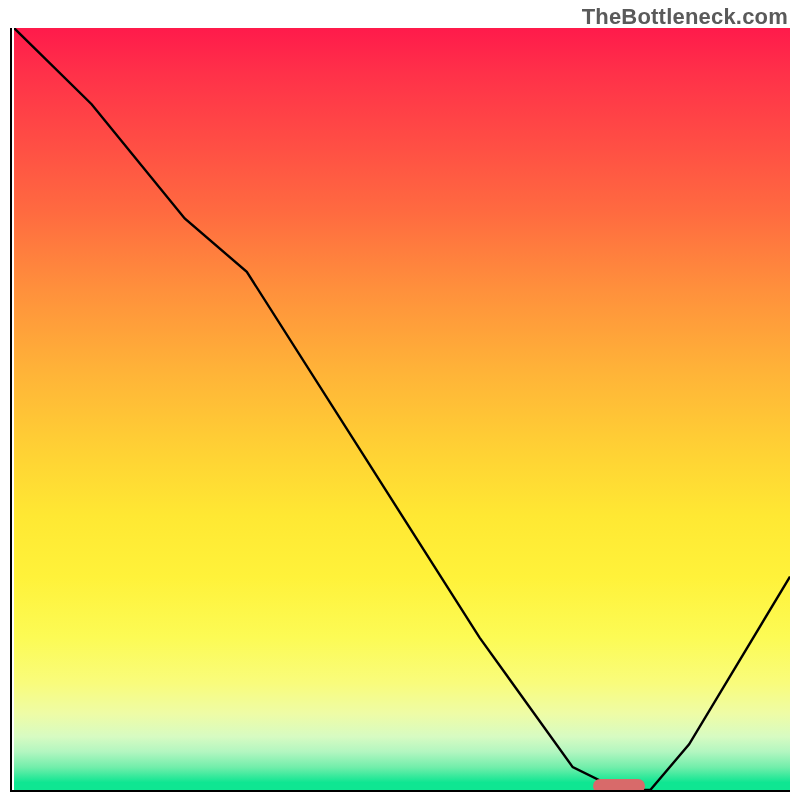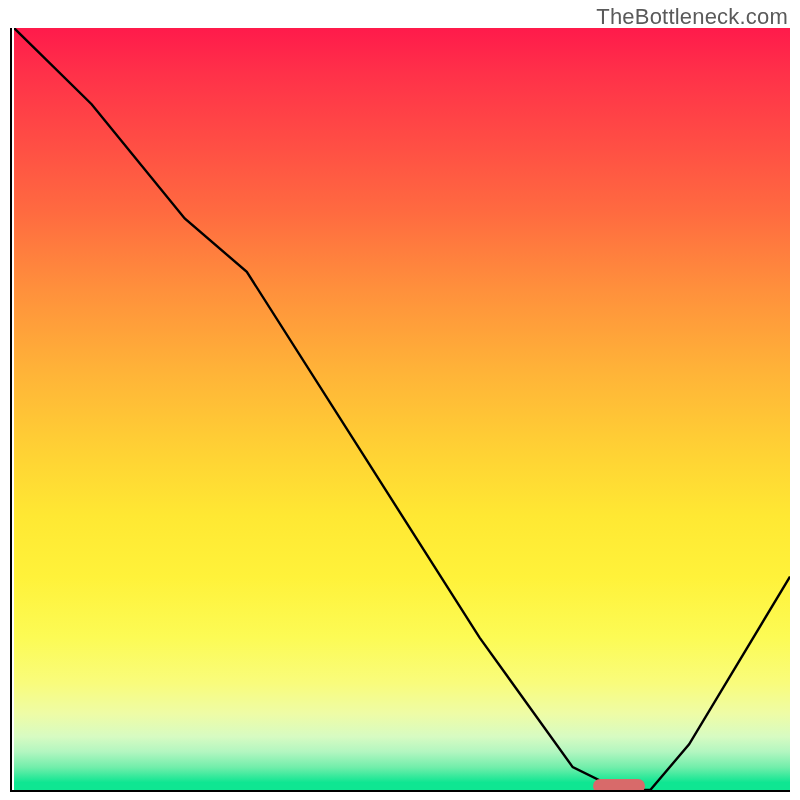--- a/index.html
+++ b/index.html
@@ -66,21 +66,21 @@
     position: absolute;
     background: #d86a6a;
     border-radius: 10px;
   }
   .watermark {
     position: absolute;
     top: 4px;
     right: 12px;
     font-size: 22px;
     color: #5a5a5a;
-    font-weight: 400;
+    font-weight: 700;
     letter-spacing: 0.2px;
   }
 </style>
 </head>
 <body>
 
 <div class="watermark">TheBottleneck.com</div>
 
 <div class="frame">
   <div class="plot-area">

